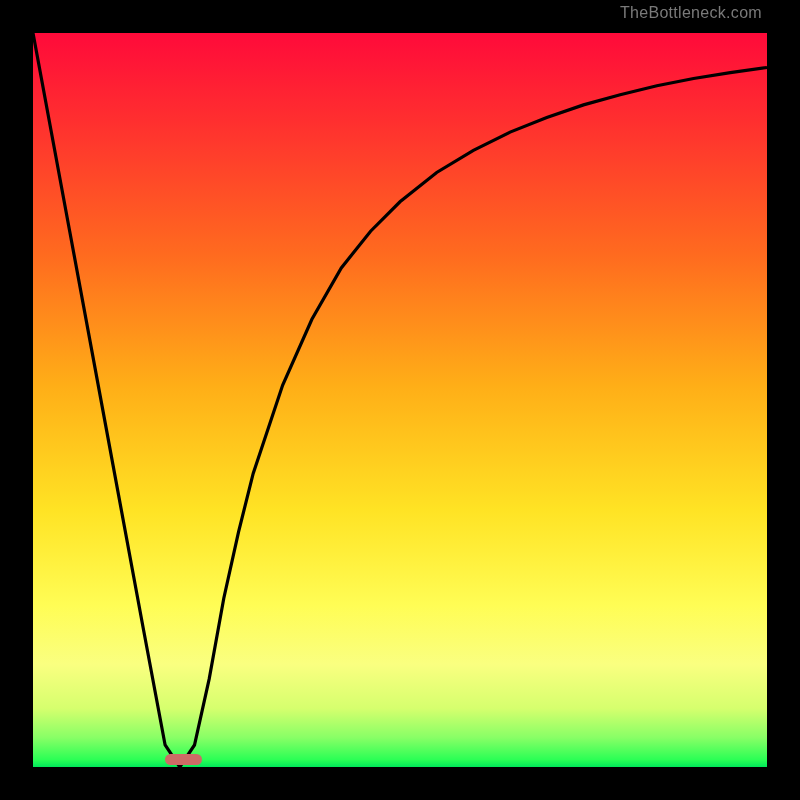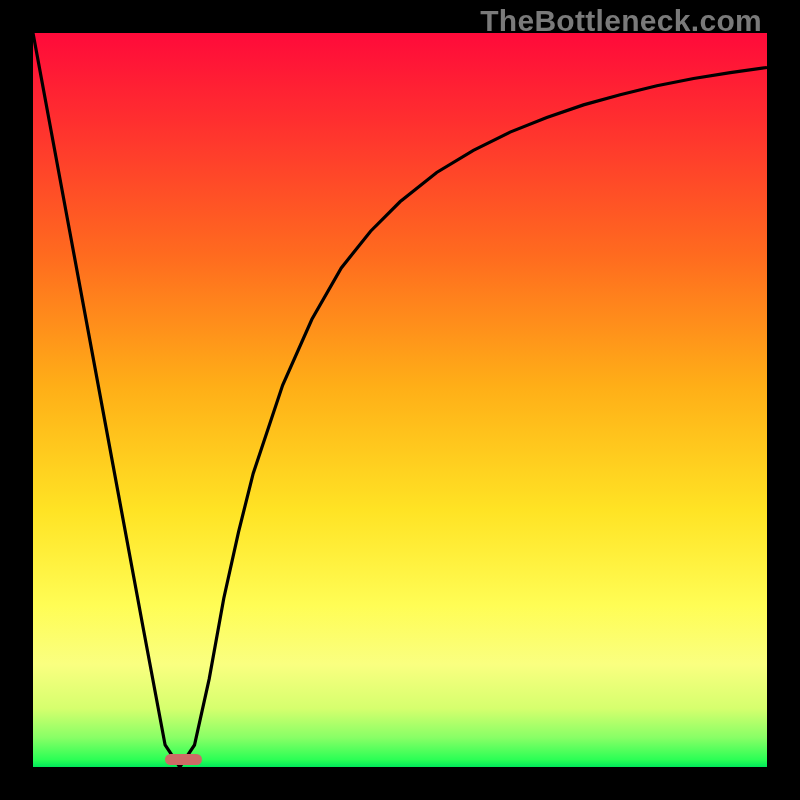--- a/index.html
+++ b/index.html
@@ -38,22 +38,22 @@
       #88ff66 96%,
       #2bff55 99%,
       #00e85a 100%
     );
   }
   .watermark {
     position: absolute;
     top: 4px;
     right: 38px;
     color: #7a7a7a;
-    font-size: 30px;
-    font-weight: 700;
+    font-size: 16px;
+    font-weight: 400;
     letter-spacing: 0.3px;
     user-select: none;
   }
   svg.curve {
     position: absolute;
     top: 0;
     left: 0;
     width: 734px;
     height: 734px;
     overflow: visible;

